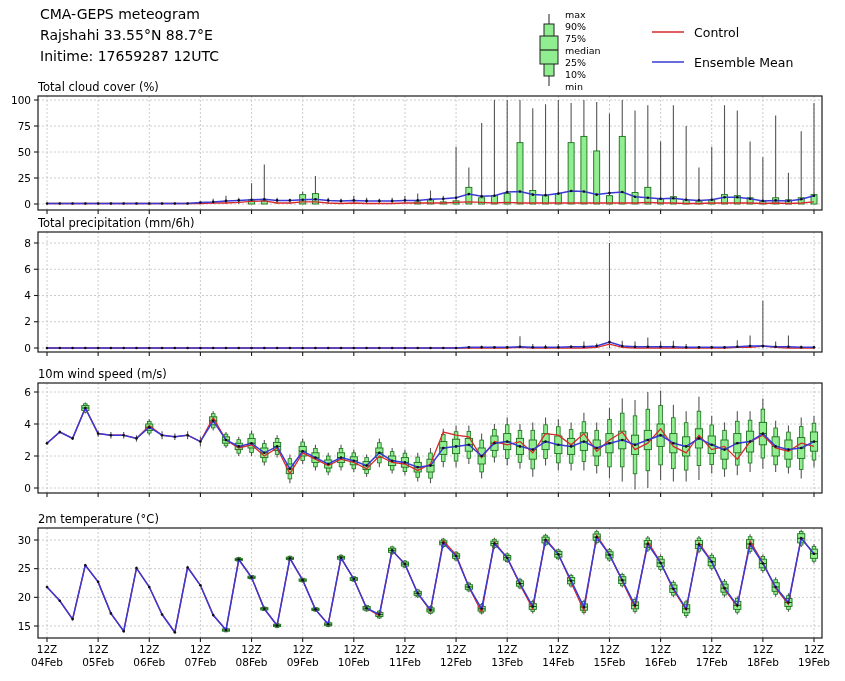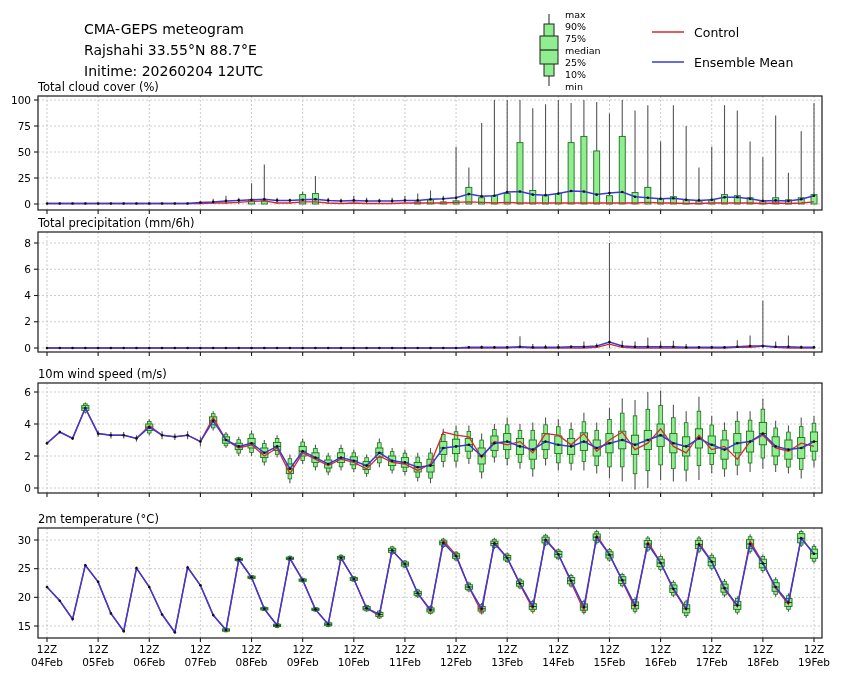--- a/index.html
+++ b/index.html
@@ -1,29 +1,29 @@
 <!DOCTYPE html>
 <html><head>
 <meta charset="utf-8">
 <style>
   html,body{margin:0;padding:0;background:#ffffff;}
   body{font-family:"DejaVu Sans","Liberation Sans",sans-serif;}
   #stage{position:relative;width:845px;height:681px;background:#ffffff;overflow:hidden;}
-  #header{position:absolute;left:40px;top:19px;color:#000;margin-left:44px;}
+  #header{position:absolute;left:40px;top:4px;color:#000;}
   #header .h-line{font-size:14px;line-height:21px;white-space:nowrap;}
   svg text{font-family:"DejaVu Sans","Liberation Sans",sans-serif;}
 </style>
 </head>
 <body>
 
 <div id="stage">
   <div id="header">
     <div class="h-line">CMA-GEPS meteogram</div>
     <div class="h-line">Rajshahi 33.55°N 88.7°E</div>
-    <div class="h-line">Initime: 20260204 12UTC</div>
+    <div class="h-line">Initime: 17659287 12UTC</div>
   </div>
   <svg id="chart" width="845" height="681" viewBox="0 0 845 681" xmlns="http://www.w3.org/2000/svg">
       <g>
         <line x1="549" y1="14" x2="549" y2="86" stroke="#222" stroke-width="1"></line>
         <rect x="544" y="24" width="10" height="52" fill="#90ee90" stroke="#222" stroke-width="1"></rect>
         <rect x="540" y="36" width="18" height="28" fill="#90ee90" stroke="#222" stroke-width="1"></rect>
         <line x1="540" y1="50" x2="558" y2="50" stroke="#222" stroke-width="1.2"></line>
         <text x="565" y="17.5" font-size="9.5px" fill="#000">max</text>
         <text x="565" y="29.5" font-size="9.5px" fill="#000">90%</text>
         <text x="565" y="41.5" font-size="9.5px" fill="#000">75%</text>

